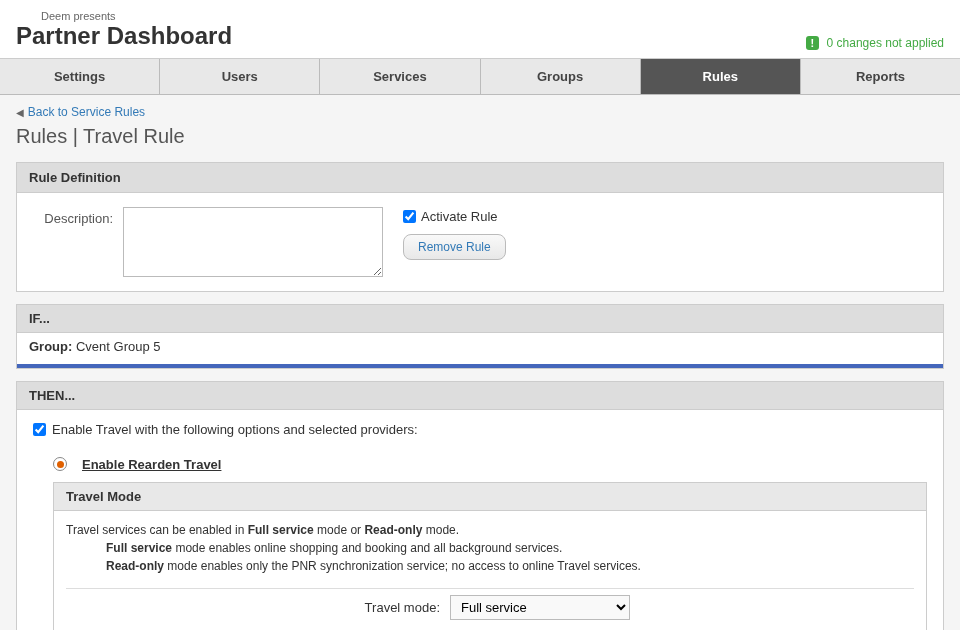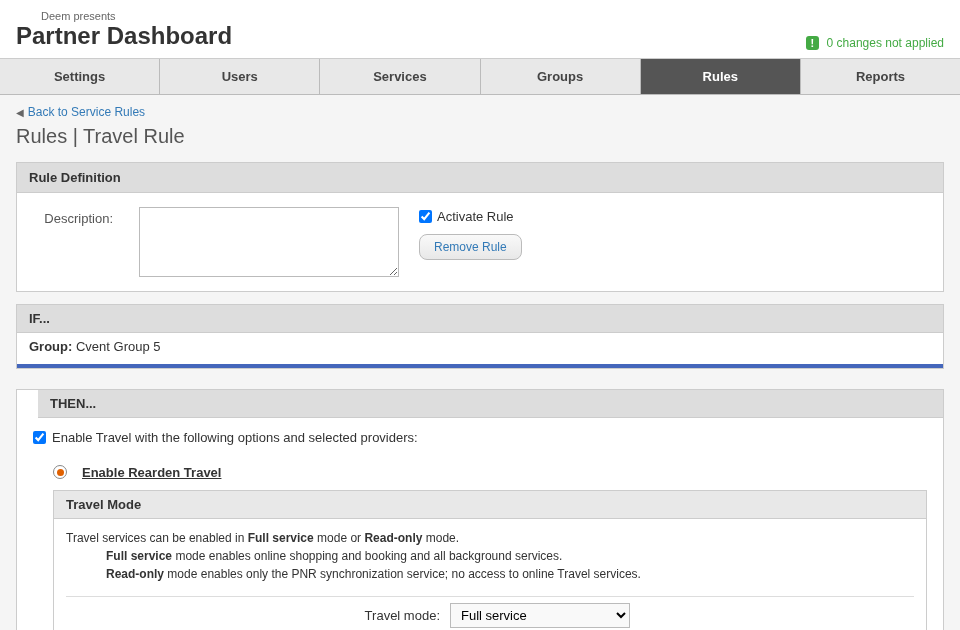--- a/index.html
+++ b/index.html
@@ -28,38 +28,38 @@
 
     .page-title { font-size: 20px; font-weight: bold; color: #333; margin-bottom: 14px; }
     .page-title span { font-weight: normal; color: #555; }
 
     
     .section { background: #fff; border: 1px solid #ccc; margin-bottom: 12px; }
     .section-header { background: #ddd; padding: 7px 12px; font-size: 13px; font-weight: bold; color: #333; border-bottom: 1px solid #ccc; }
 
     
     .rule-def-body { padding: 14px 16px; display: flex; gap: 20px; align-items: flex-start; }
-    .field-row { display: flex; align-items: flex-start; gap: 26px; }
+    .field-row { display: flex; align-items: flex-start; gap: 10px; }
     .field-label { font-size: 13px; color: #555; font-weight: normal; text-align: right; min-width: 80px; padding-top: 4px; }
     .field-label-right { text-align: right; }
     textarea.description-input { width: 260px; height: 70px; border: 1px solid #bbb; resize: vertical; font-size: 13px; padding: 4px; background: #fff; }
     .rule-options { display: flex; flex-direction: column; gap: 10px; padding-top: 2px; }
     .activate-rule { display: flex; align-items: center; gap: 5px; font-size: 13px; }
     .remove-rule-btn { border: 1px solid #bbb; background: linear-gradient(#f9f9f9, #e8e8e8); color: #337ab7; font-size: 12px; padding: 5px 14px; cursor: pointer; border-radius: 8px; }
 
     
-    .if-section { background: #fff; border: 1px solid #ccc; margin-bottom: 12px; }
+    .if-section { background: #fff; border: 1px solid #ccc; margin-bottom: 4px; }
     .if-header { background: #ddd; padding: 6px 12px; font-size: 13px; font-weight: bold; color: #333; border-bottom: 1px solid #ccc; }
     .if-group-row { padding: 6px 12px; font-size: 13px; }
     .if-group-label { font-weight: bold; }
     .if-blue-bar { height: 4px; background: #4466bb; margin-top: 4px; }
 
     
     .then-section { background: #fff; border: 1px solid #ccc; margin-top: 0; }
-    .then-header { background: #ddd; padding: 6px 12px; font-size: 13px; font-weight: bold; color: #333; border-bottom: 1px solid #ccc; margin-left: 21px; }
+    .then-header { background: #ddd; padding: 6px 12px; font-size: 13px; font-weight: bold; color: #333; border-bottom: 1px solid #ccc; }
     .then-body { padding: 12px 16px; }
     .enable-travel-row { display: flex; align-items: center; gap: 6px; margin-bottom: 20px; font-size: 13px; }
     .enable-rearden-row { display: flex; align-items: flex-start; gap: 15px; margin-bottom: 10px; font-size: 13px; font-weight: bold; padding-left: 20px; text-decoration: underline; }
     .radio-icon { width: 14px; height: 14px; border-radius: 50%; border: 1px solid #888; background: #fff; display: inline-flex; align-items: center; justify-content: center; }
     .radio-icon .dot { width: 7px; height: 7px; border-radius: 50%; background: #e06000; }
 
     
     .travel-mode-box { border: 1px solid #ccc; margin-left: 20px; }
     .travel-mode-header { background: #e8e8e8; padding: 6px 12px; font-size: 13px; font-weight: bold; border-bottom: 1px solid #ccc; }
     .travel-mode-body { padding: 10px 12px; }

